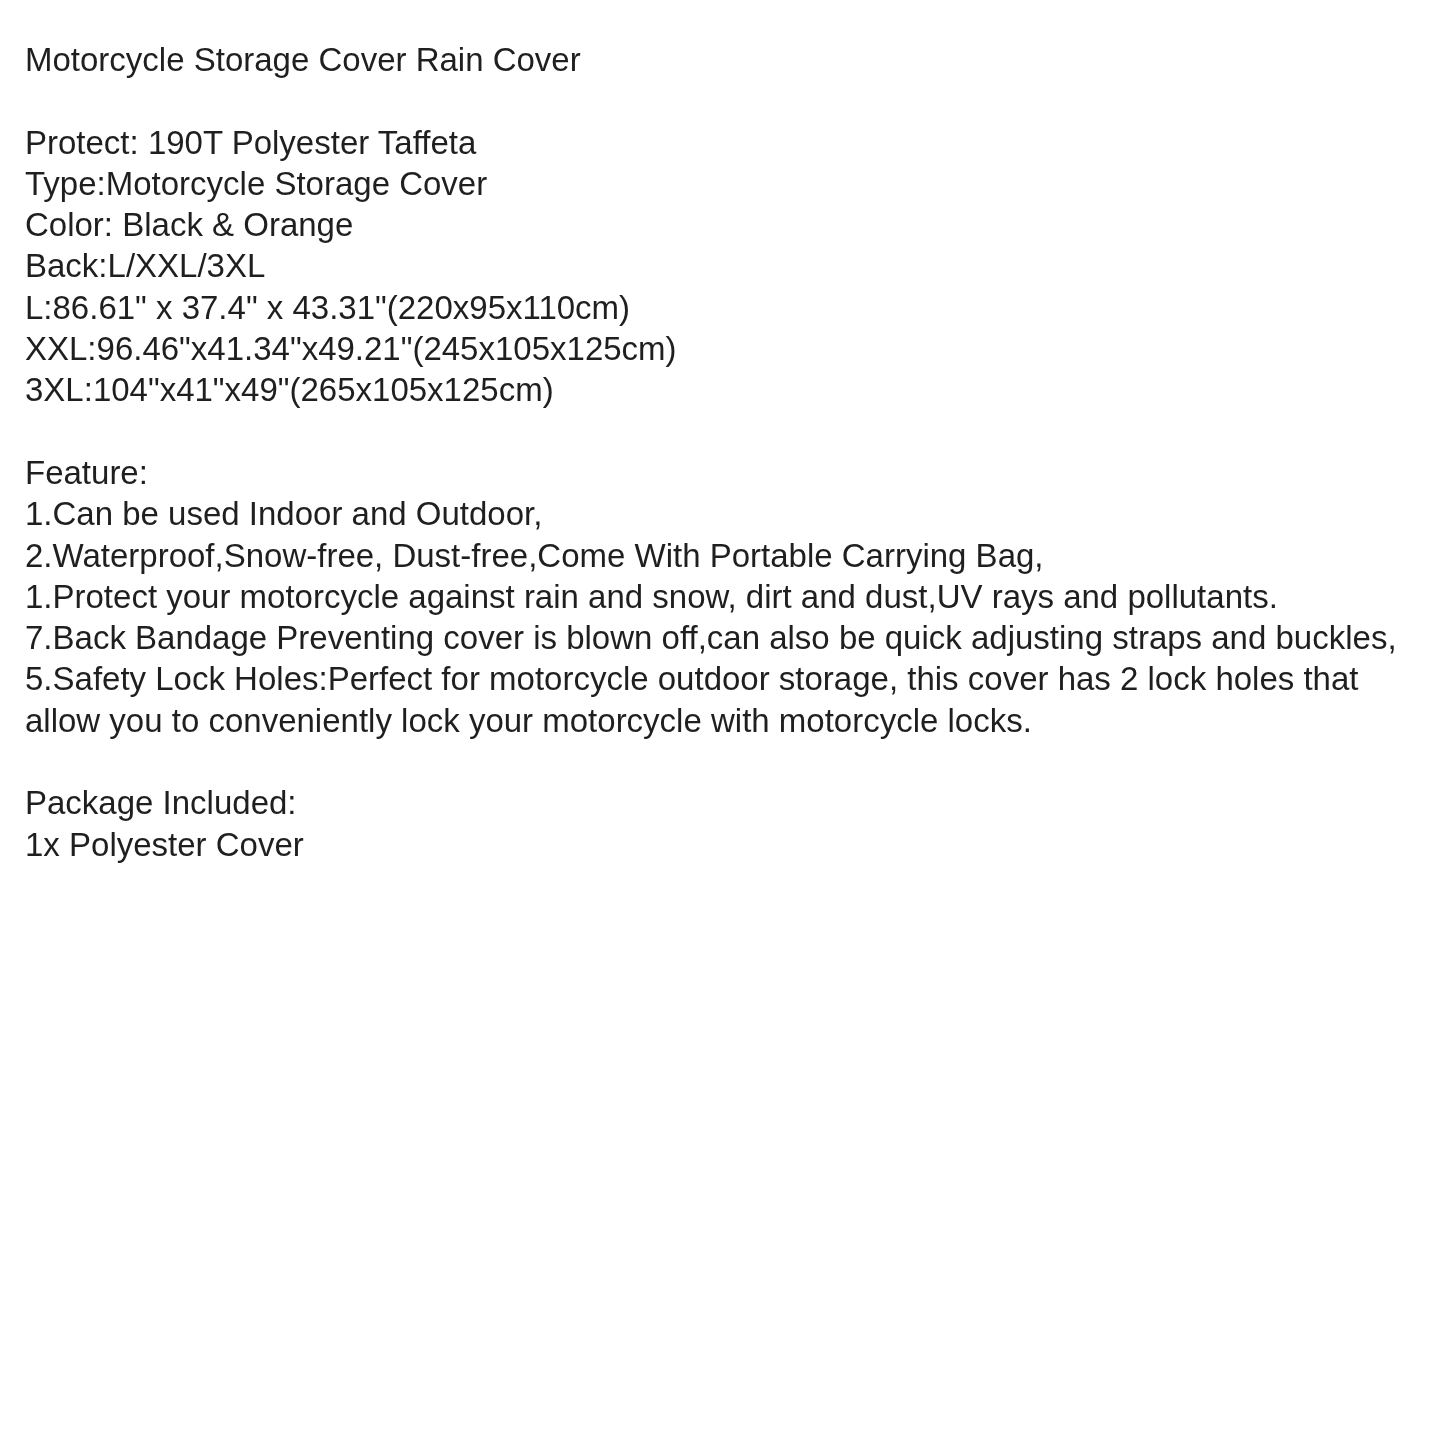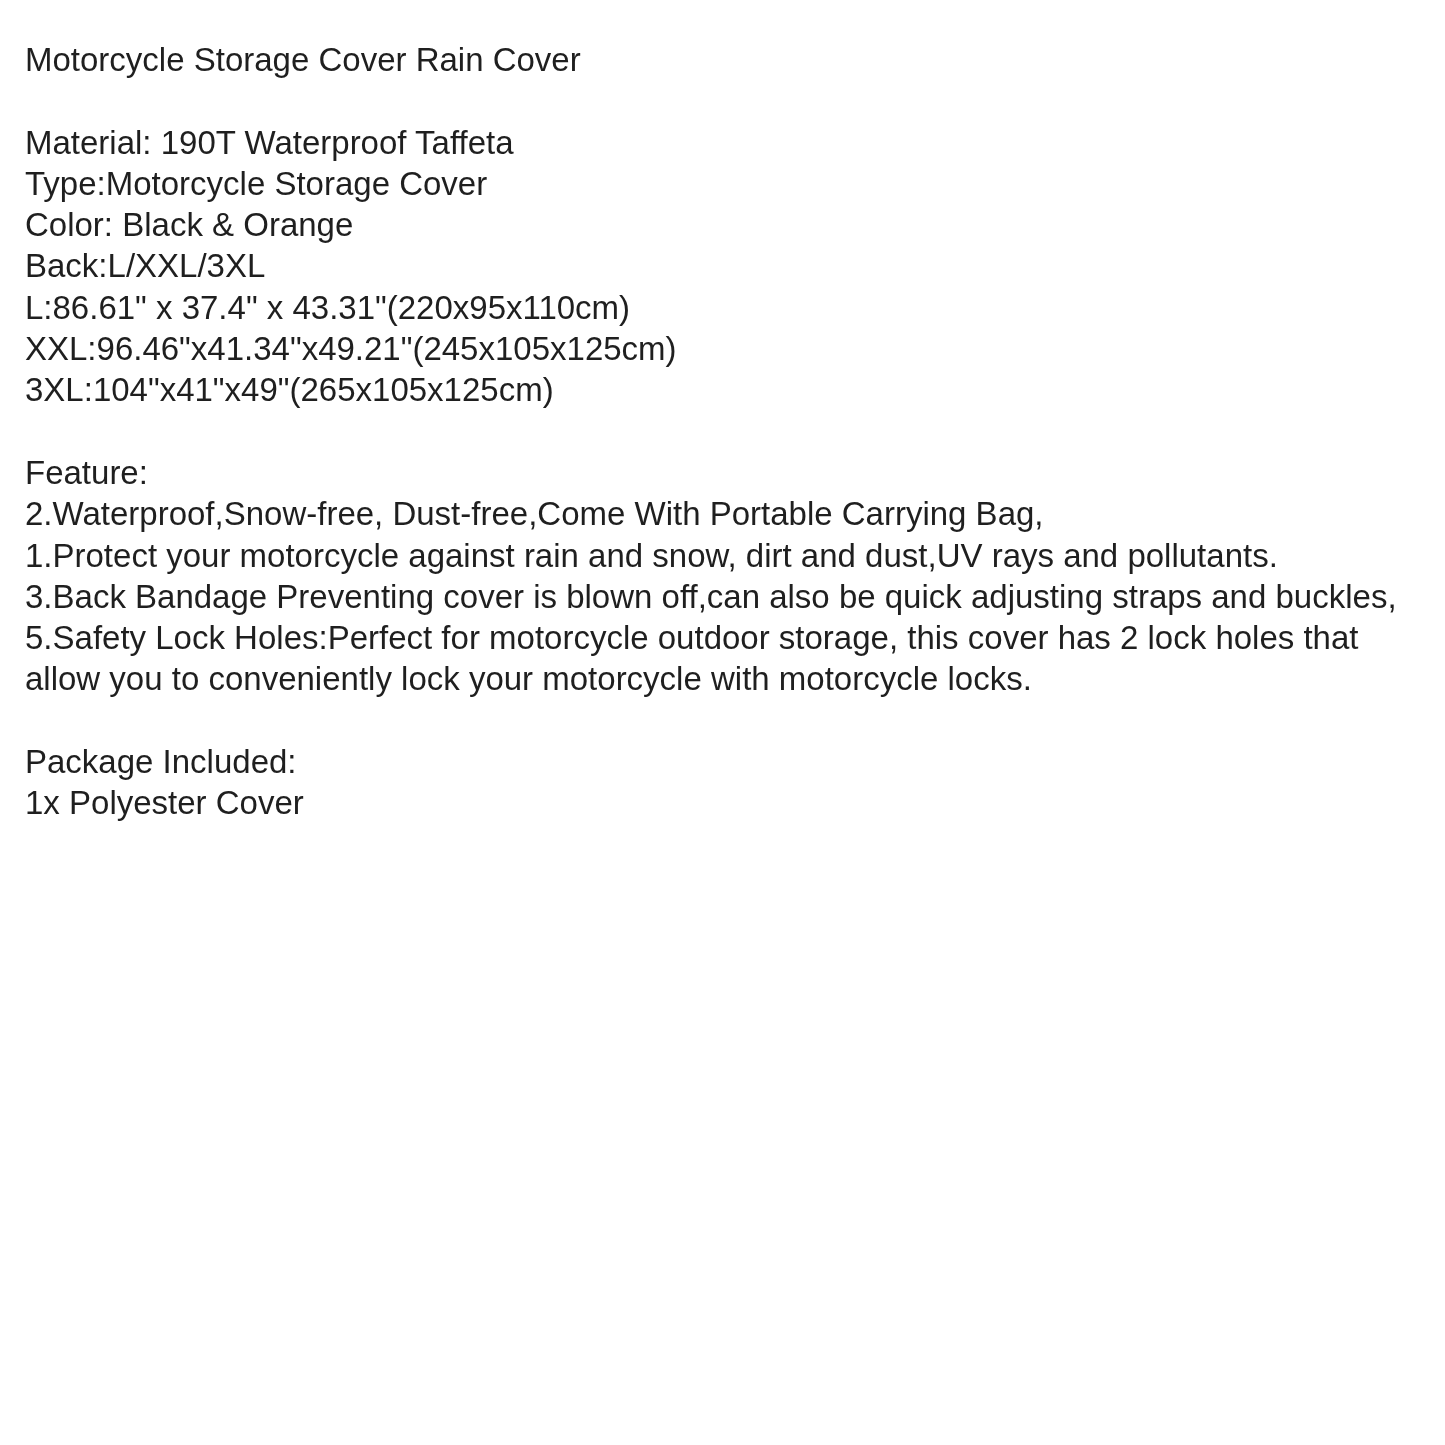--- a/index.html
+++ b/index.html
@@ -47,34 +47,35 @@
 </head>
 <body style="background: rgb(255, 255, 255);">
 
 <div class="doc" style="color: rgb(31, 31, 31);">
 
   <div class="block">
     <h1 class="line">Motorcycle Storage Cover Rain Cover</h1>
   </div>
 
   <div class="block">
-    <div class="line">Material: 190T Waterproof Taffeta</div>
+    <div class="line">Protect: 190T Polyester Taffeta</div>
     <div class="line">Type:Motorcycle Storage Cover</div>
     <div class="line">Color: Black &amp; Orange</div>
     <div class="line">Back:L/XXL/3XL</div>
     <div class="line">L:86.61" x 37.4" x 43.31"(220x95x110cm)</div>
     <div class="line">XXL:96.46"x41.34"x49.21"(245x105x125cm)</div>
     <div class="line">3XL:104"x41"x49"(265x105x125cm)</div>
   </div>
 
   <div class="block">
     <div class="line">Feature:</div>
+    <div class="line">1.Can be used Indoor and Outdoor,</div>
     <div class="line">2.Waterproof,Snow-free, Dust-free,Come With Portable Carrying Bag,</div>
     <div class="line">1.Protect your motorcycle against rain and snow, dirt and dust,UV rays and pollutants.</div>
-    <div class="line">3.Back Bandage Preventing cover is blown off,can also be quick adjusting straps and buckles,</div>
+    <div class="line">7.Back Bandage Preventing cover is blown off,can also be quick adjusting straps and buckles,</div>
     <div class="line">5.Safety Lock Holes:Perfect for motorcycle outdoor storage, this cover has 2 lock holes that
 allow you to conveniently lock your motorcycle with motorcycle locks.</div>
   </div>
 
   <div class="block">
     <div class="line">Package Included:</div>
     <div class="line">1x Polyester Cover</div>
   </div>
 
 </div>

